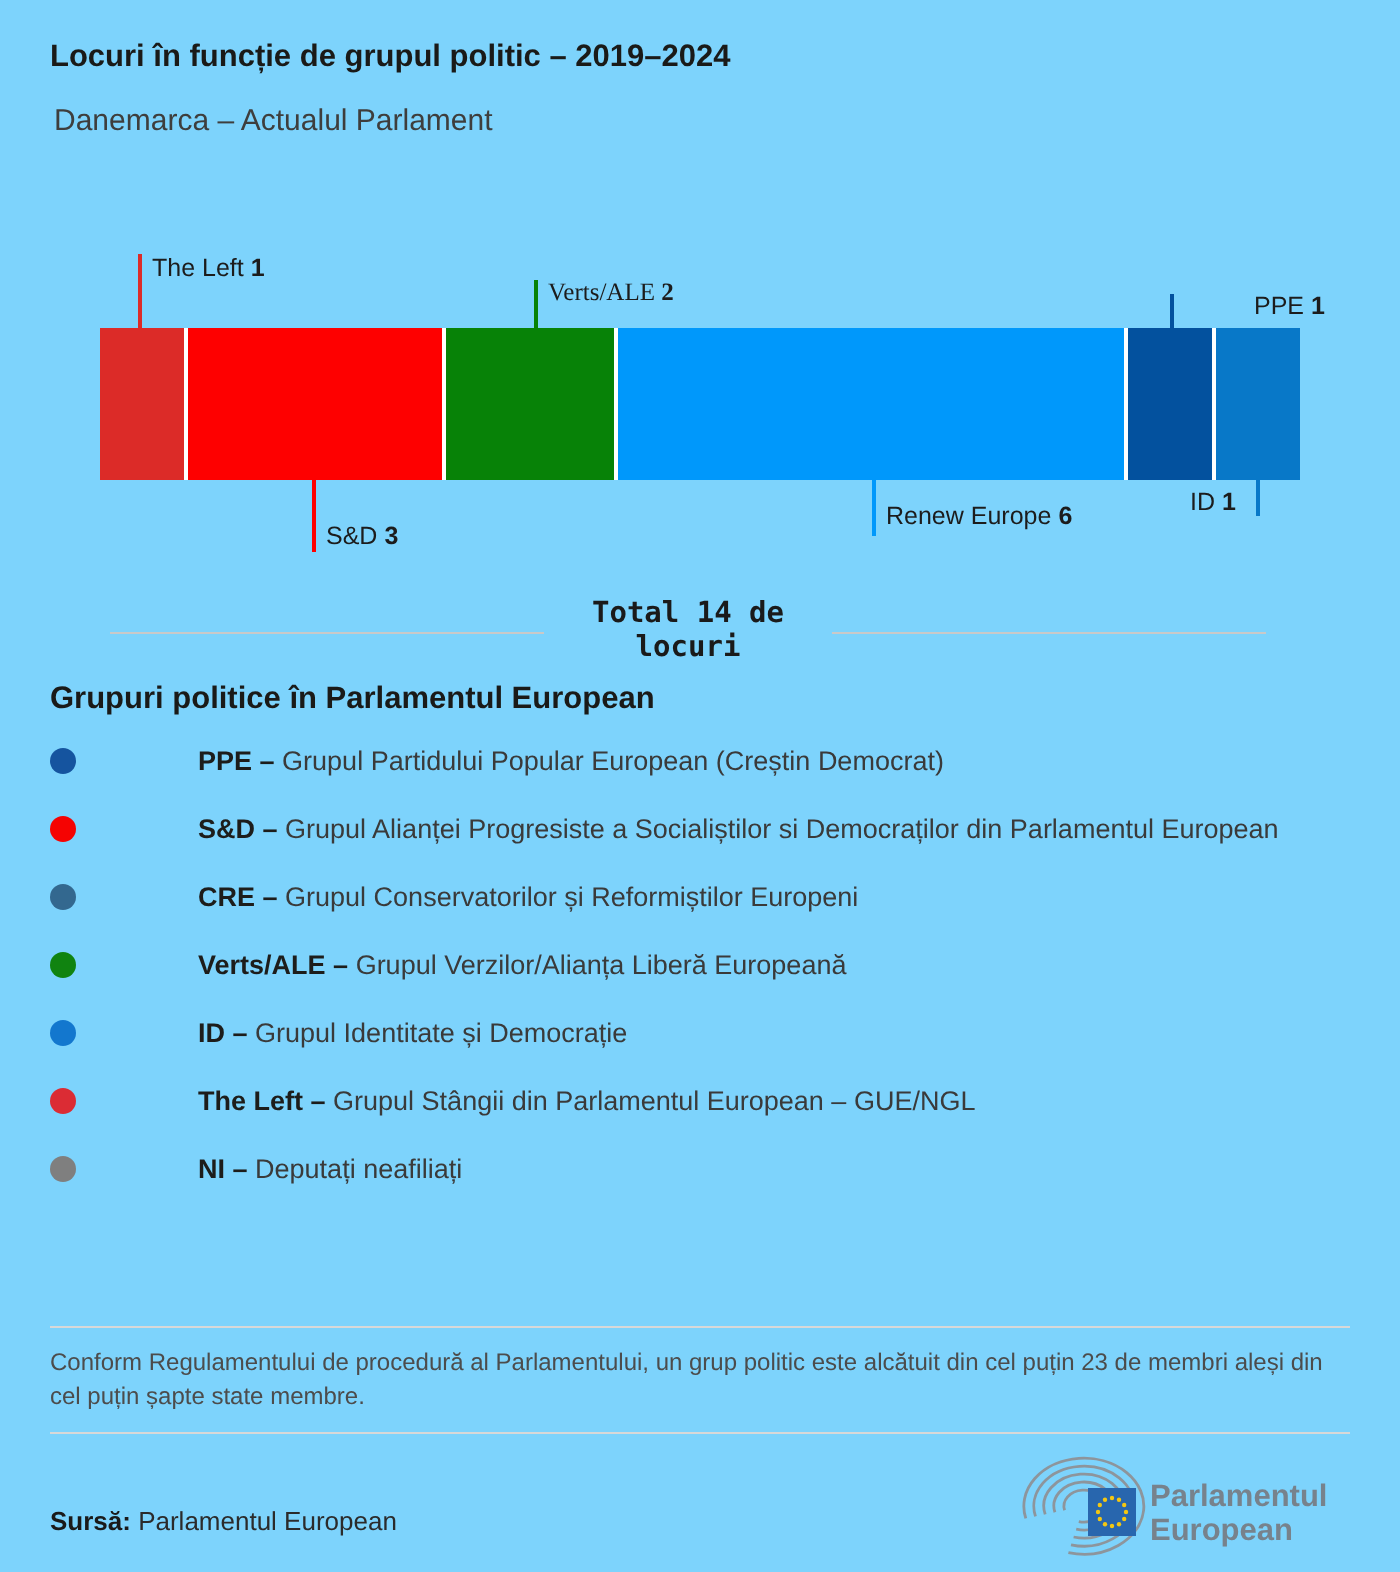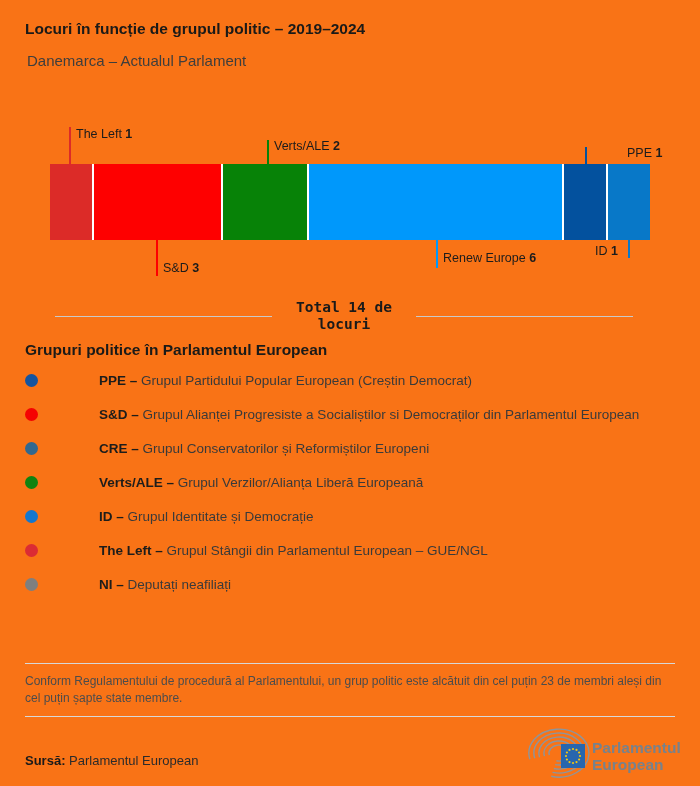--- a/index.html
+++ b/index.html
@@ -1,19 +1,19 @@
 <!DOCTYPE html>
 <html><head>
 <meta charset="utf-8">
 <style>
   html,body{margin:0;padding:0;background:#ffffff;}
   .page{
     position:relative;
     width:700px;height:786px;
-    background:#f97316;
+    background:#7dd3fc;
     font-family:"Liberation Sans", sans-serif;
     color:#1d1d1b;
     overflow:hidden;
   }
   .title{
     position:absolute;left:25px;top:20px;
     font-size:15.5px;font-weight:700;color:#1a1a18;
   }
   .subtitle{
     position:absolute;left:27px;top:52px;
@@ -62,21 +62,21 @@
   
   .rule-h{position:absolute;left:25px;width:650px;height:1px;background:#d8d8d8;}
   .footnote{
     position:absolute;left:25px;top:673px;width:655px;
     font-size:12px;line-height:17px;color:#4c4c4c;
   }
   .source{
     position:absolute;left:25px;top:753px;font-size:13px;color:#2b2b2b;
   }
   .source .src-label{font-weight:700;color:#1a1a1a;}
-  .logo{position:absolute;left:525px;top:724px;}
+  .logo{position:absolute;left:508px;top:724px;}
 </style>
 </head>
 <body>
 
 <div class="page">
 
   <div class="title">Locuri în funcție de grupul politic – 2019–2024</div>
   <div class="subtitle">Danemarca – Actualul Parlament</div>
 
   <div class="bar">
@@ -88,21 +88,21 @@
     <div class="seg" style="flex-grow: 1; background-color: rgb(8, 120, 200);"></div>
   </div>
 
   <div class="callout-line" style="left: 69px; top: 127px; height: 38px; background-color: rgb(220, 43, 40);"></div>
   <div class="callout-text" style="left:76px;top:127px;"><span>The Left</span> <b>1</b></div>
 
   <div class="callout-line" style="left: 156px; top: 240px; height: 36px; background-color: rgb(254, 0, 0);"></div>
   <div class="callout-text" style="left:163px;top:261px;"><span>S&amp;D</span> <b>3</b></div>
 
   <div class="callout-line" style="left: 267px; top: 140px; height: 25px; background-color: rgb(7, 130, 7);"></div>
-  <div class="callout-text" style="left:274px;top:139px;"><span>Verts/ALE</span> <b>2</b></div>
+  <div class="callout-text" style="left:274px;top:139px;font-family:Liberation Serif, serif;"><span>Verts/ALE</span> <b>2</b></div>
 
   <div class="callout-line" style="left: 436px; top: 240px; height: 28px; background-color: rgb(0, 152, 251);"></div>
   <div class="callout-text" style="left:443px;top:251px;"><span>Renew Europe</span> <b>6</b></div>
 
   <div class="callout-line" style="left: 585px; top: 147px; height: 18px; background-color: rgb(3, 81, 158);"></div>
   <div class="callout-text" style="left:591px;top:146px;margin-left:36px;"><span>PPE</span> <b>1</b></div>
 
   <div class="callout-line" style="left: 628px; top: 240px; height: 18px; background-color: rgb(8, 120, 200);"></div>
   <div class="callout-text" style="left:595px;top:244px;"><span>ID</span> <b>1</b></div>
 

